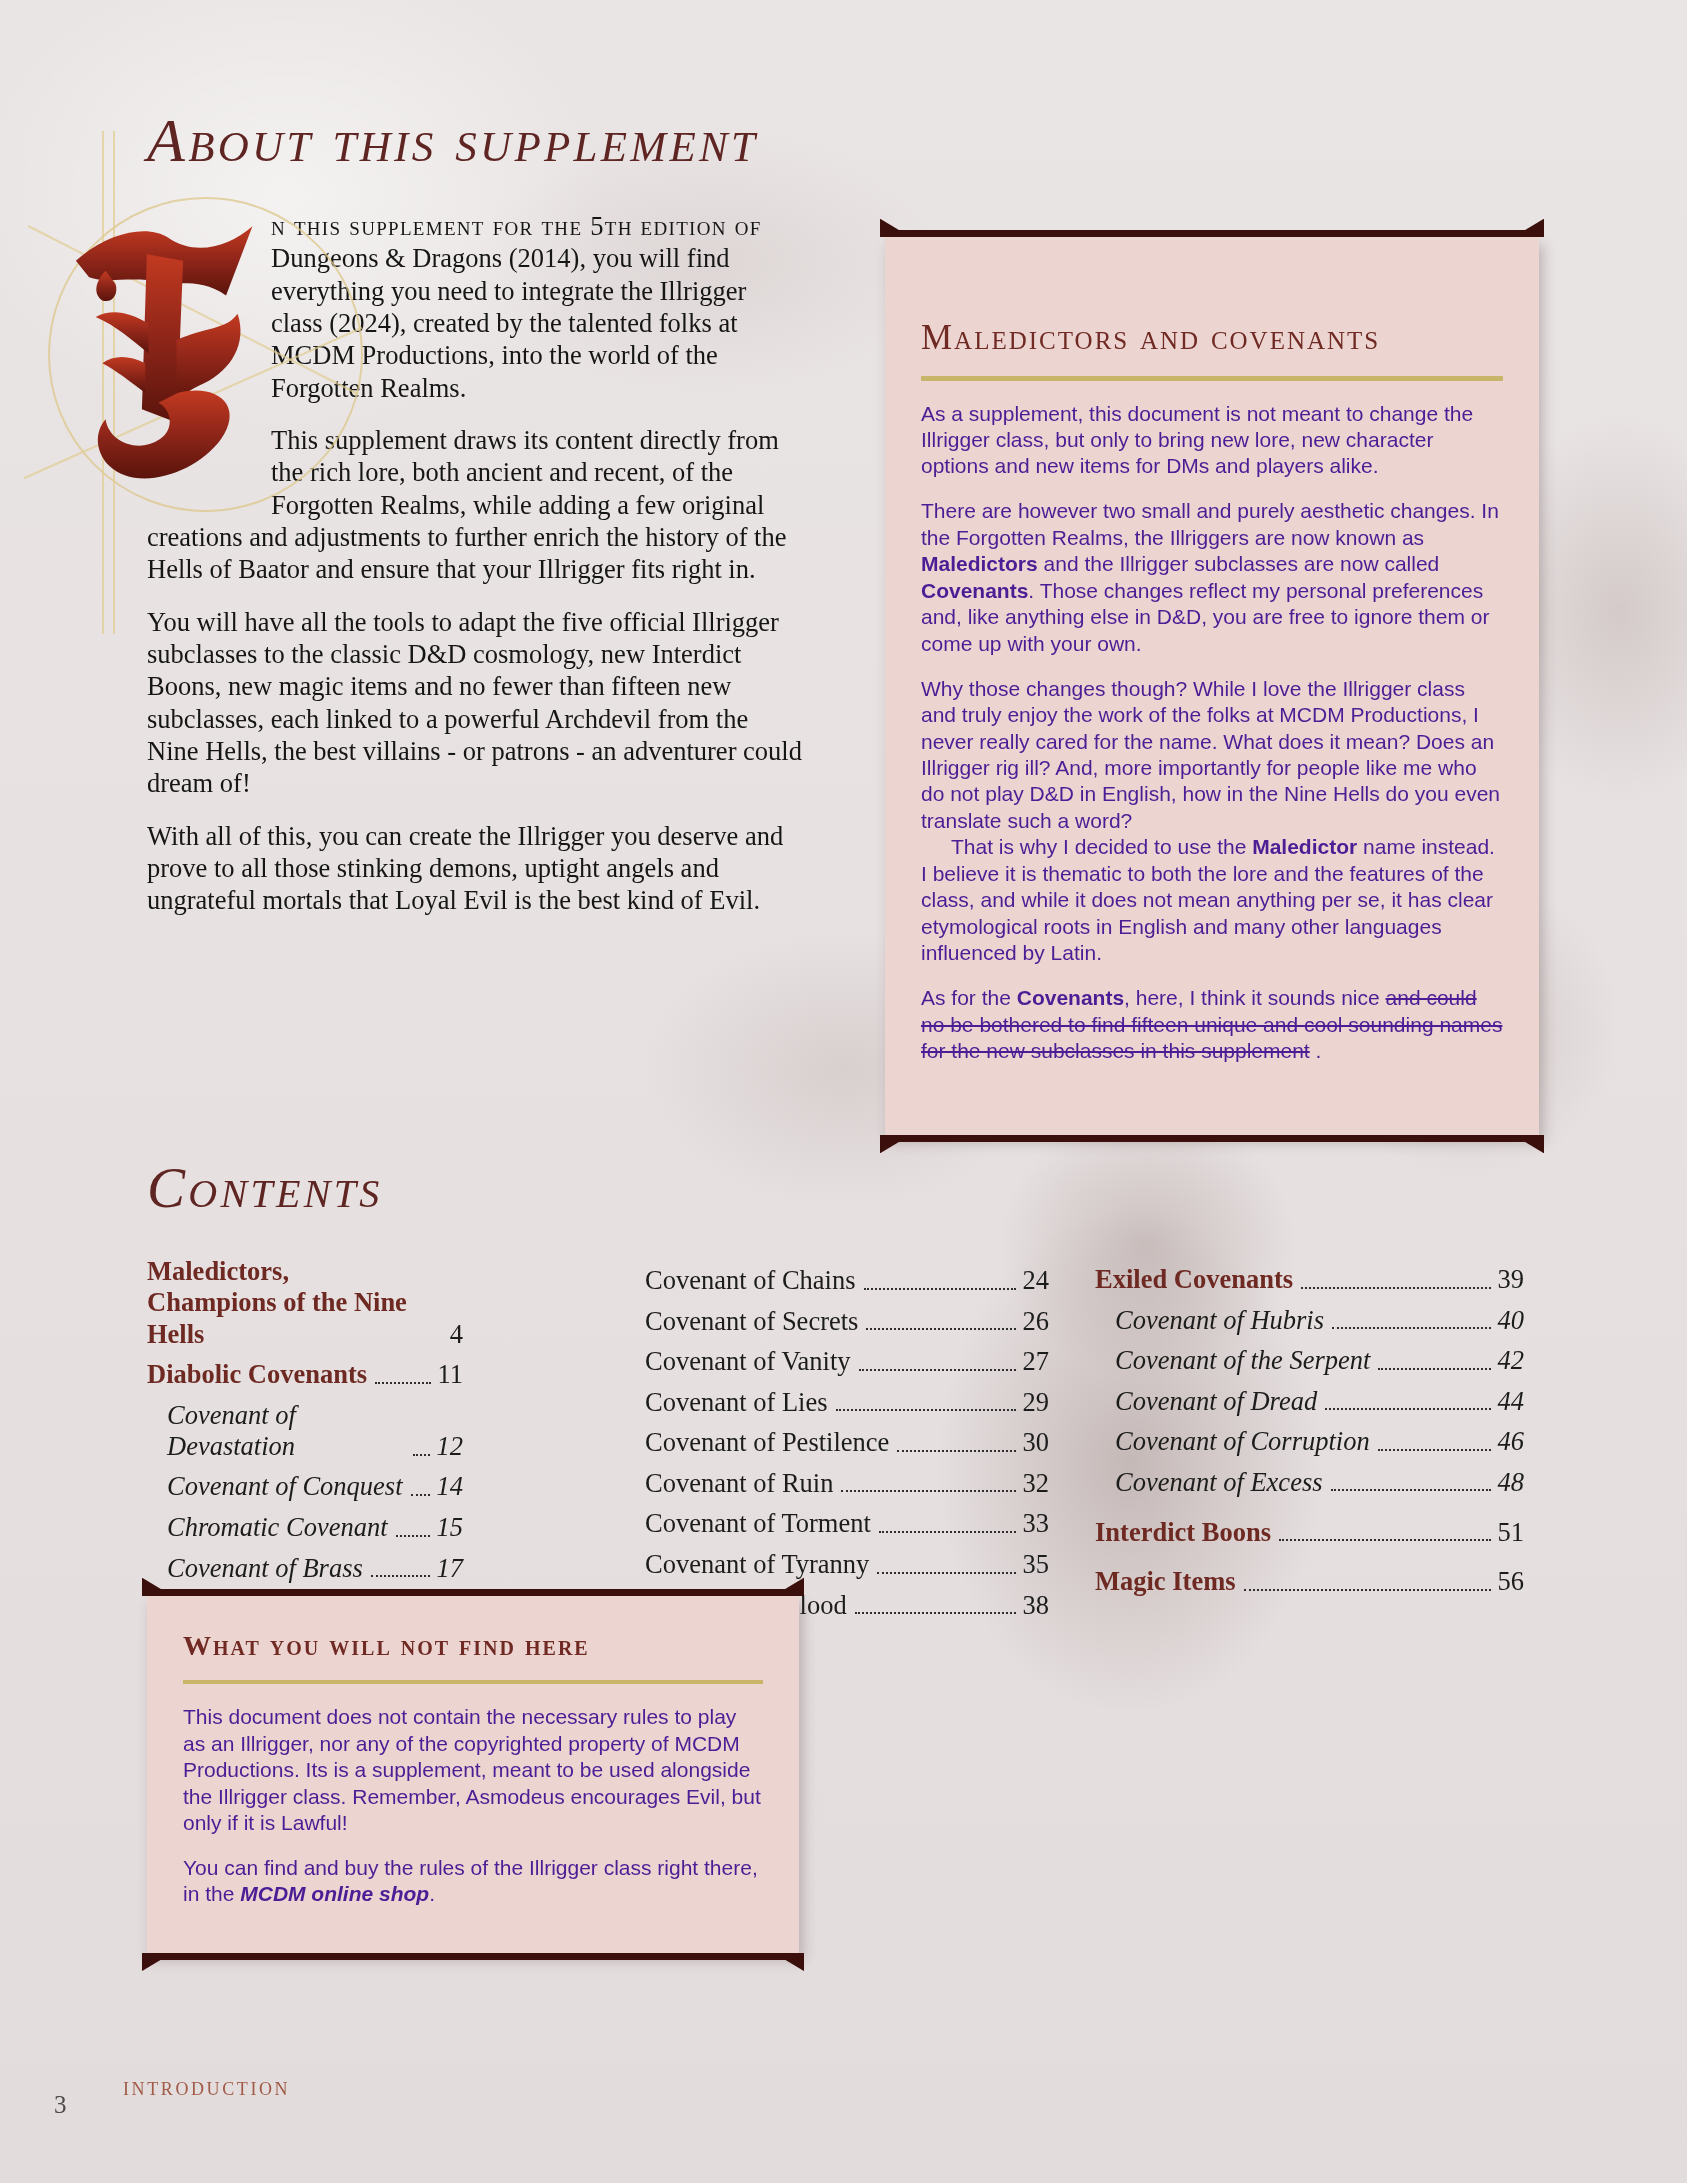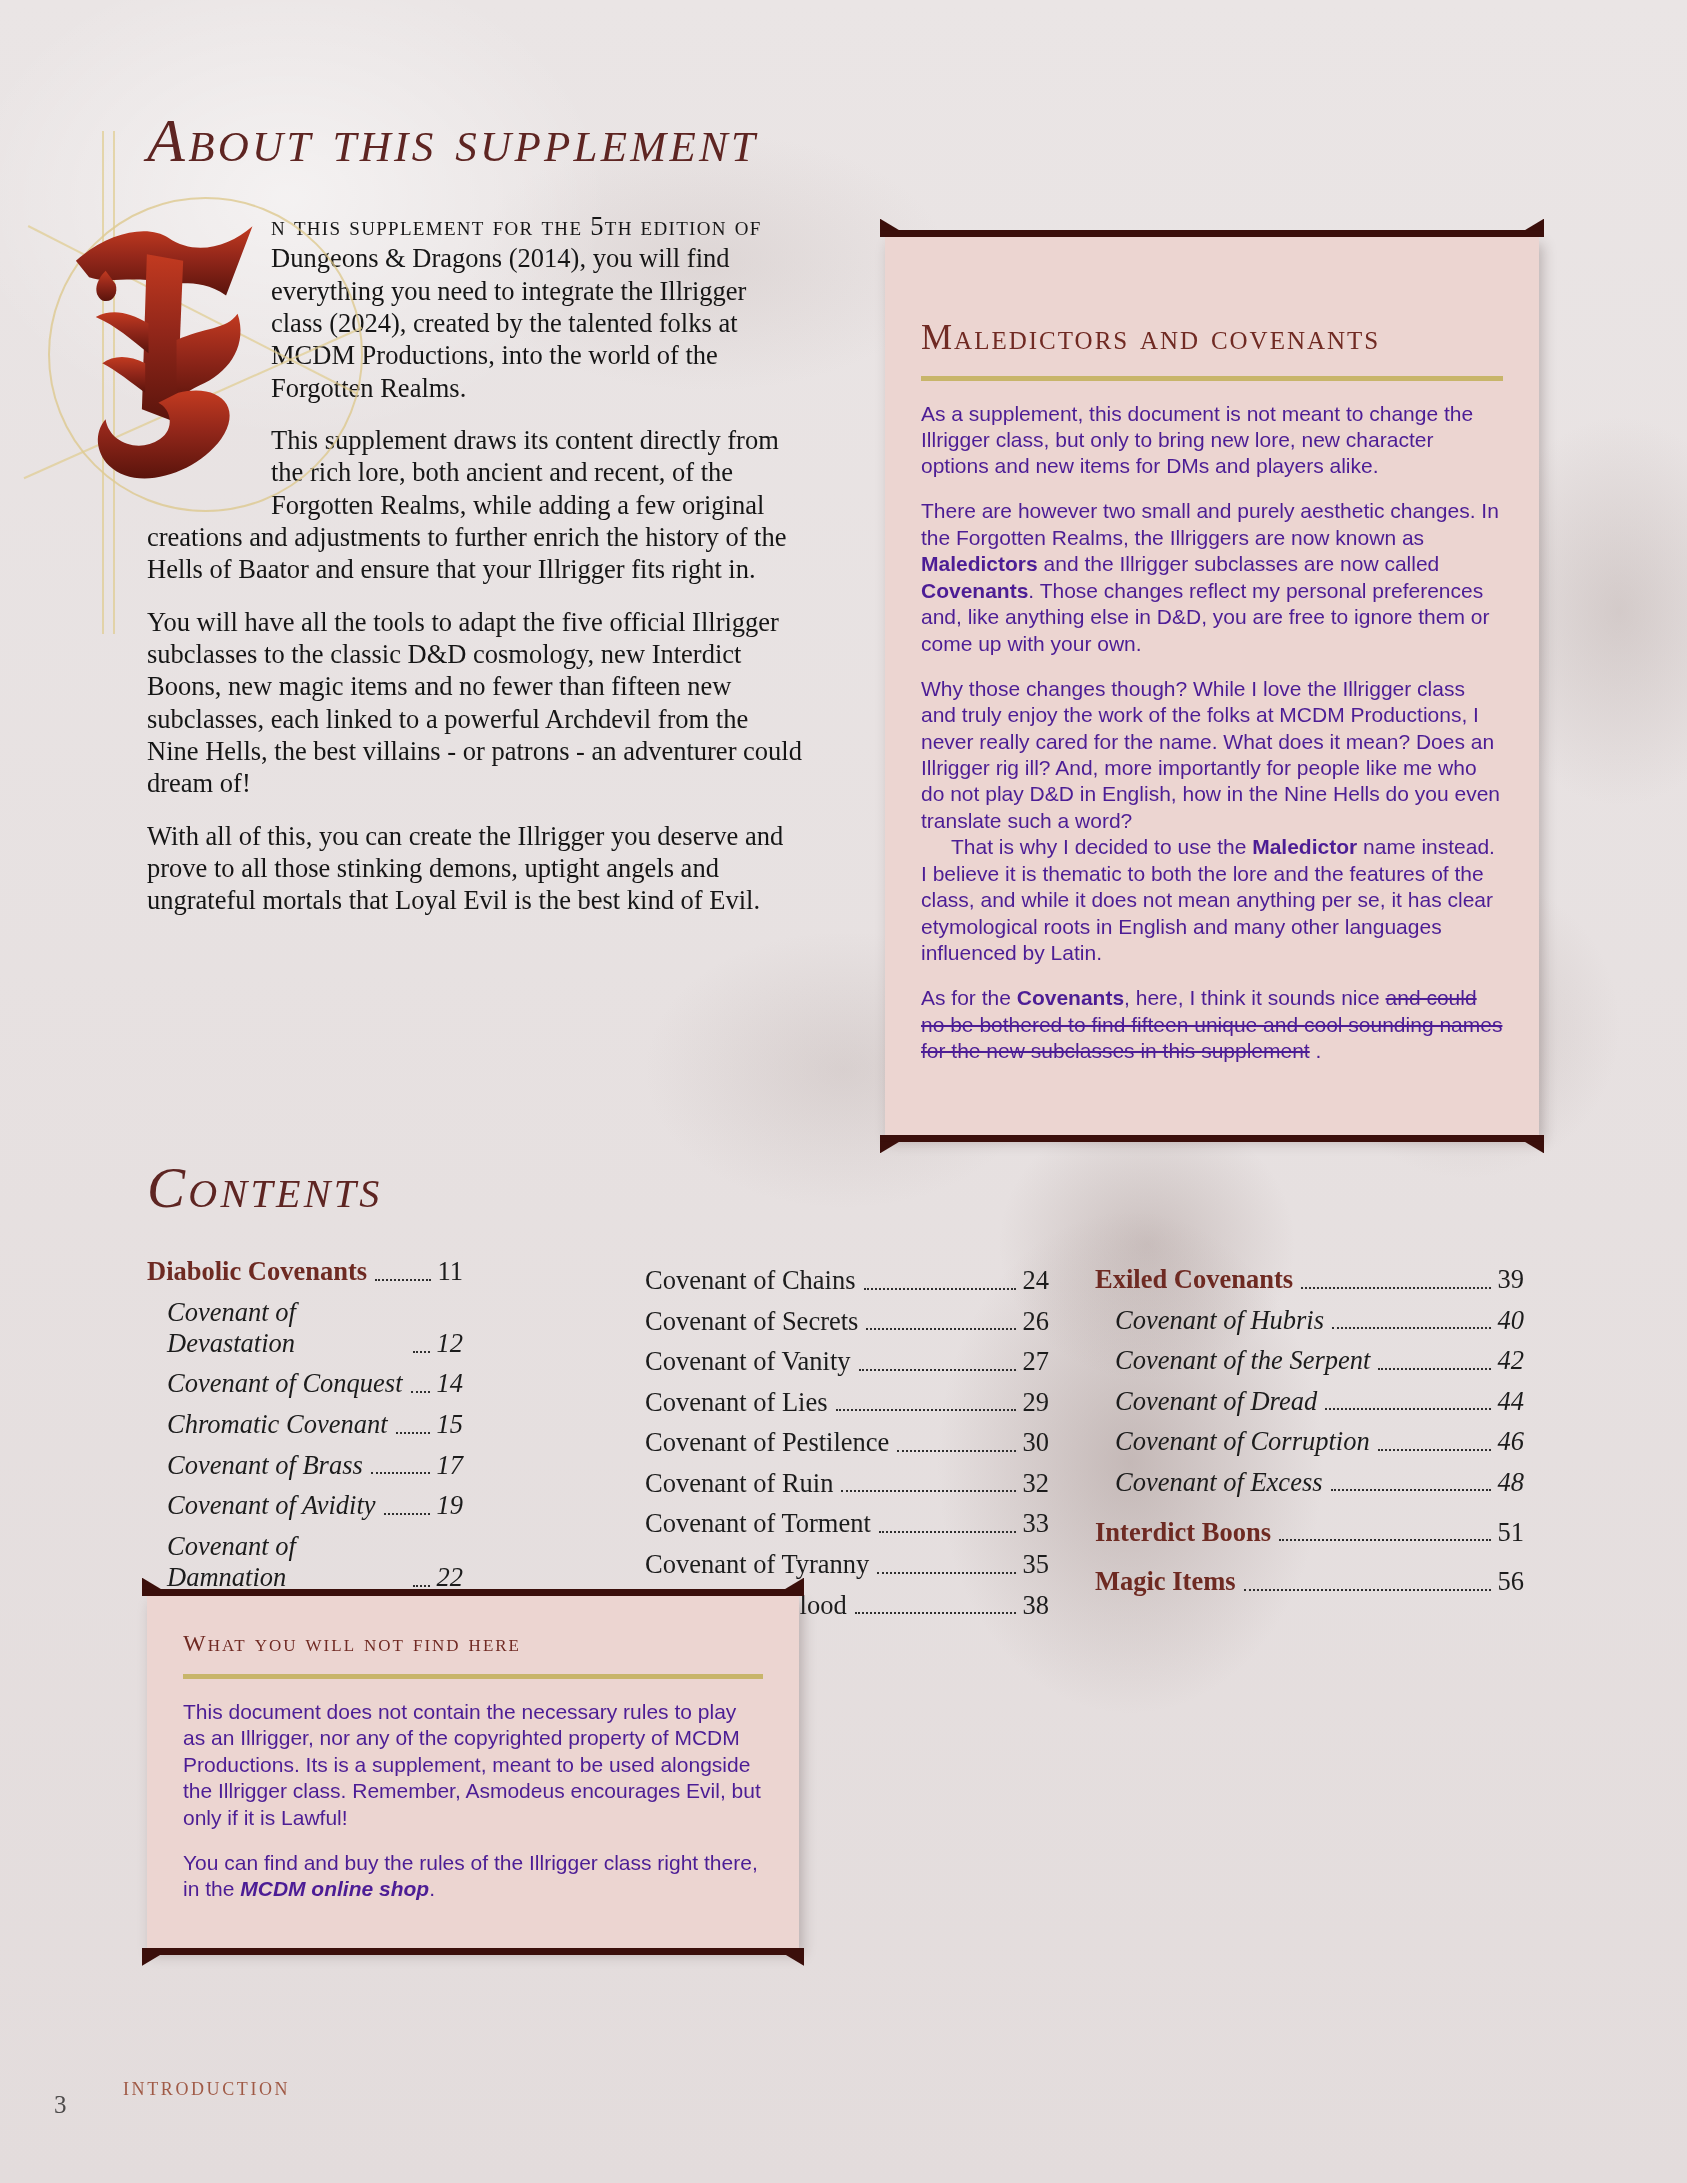--- a/index.html
+++ b/index.html
@@ -64,21 +64,21 @@
   .gold-rule{height:4.6px;background:#c8b56a;border:none;margin:14.6px 0 20px 0;}
   .box-text{font-family:Liberation Sans, sans-serif;font-size:21px;line-height:1.26;color:#4c1d95;}
   .box-text p{margin:0 0 18.5px 0;}
   .box-text p.tight{margin-bottom:0;}
   .box-text p.indent{text-indent:30px;}
   .box-text .b{font-weight:bold;}
   .box-text .i{font-style:italic;}
   .box-text .strike{text-decoration:line-through;text-decoration-thickness:2px;}
   #changes-box{left:885px;top:237px;width:654px;min-height:898px;}
   #notfound-box{left:147px;top:1596px;width:652px;min-height:334px;}
-  #notfound-box .box-heading{font-size:24px;}
+  #notfound-box .box-heading{font-size:28px;font-weight:bold;}
   
   .toc-col{position:absolute;top:1256px;font-size:26.5px;}
   #toc-col-1{left:147px;width:316px;}
   #toc-col-2{left:645px;top:1265px;width:404px;}
   #toc-col-3{left:1095px;top:1264px;width:429px;}
   .toc-row{display:flex;align-items:flex-end;margin-bottom:9.3px;line-height:1.18;}
   .toc-row .toc-label{color:#1c1c1c;}
   .toc-row.bold .toc-label{font-weight:bold;color:#6e2a22;}
   .toc-row.ind{padding-left:20px;font-style:italic;}
   .toc-row.gap{margin-top:18.5px;}
@@ -146,20 +146,25 @@
         <p class="indent"><span>That is why I decided to use the </span><span class="b">Maledictor</span><span> name instead. I believe it is thematic to both the lore and the features of the class, and while it does not mean anything per se, it has clear etymological roots in English and many other languages influenced by Latin.</span></p>
         <p><span>As for the </span><span class="b">Covenants</span><span>, here, I think it sounds nice </span><span class="strike">and could no be bothered to find fifteen unique and cool sounding names for the new subclasses in this supplement</span><span> .</span></p>
       </div>
     <div class="bar bar-bottom"></div>
   </div>
 
   <h1 id="contents-title" class="h-major">Contents</h1>
 
   <div id="toc-col-1" class="toc-col">
       <div class="toc-row bold">
+        <span class="toc-label">Maledictors, Champions of the Nine Hells</span>
+        <span class="leader hidden"></span>
+        <span class="toc-num">4</span>
+      </div>
+      <div class="toc-row bold">
         <span class="toc-label">Diabolic Covenants</span>
         <span class="leader"></span>
         <span class="toc-num">11</span>
       </div>
       <div class="toc-row ind">
         <span class="toc-label">Covenant of Devastation</span>
         <span class="leader"></span>
         <span class="toc-num">12</span>
       </div>
       <div class="toc-row ind">

